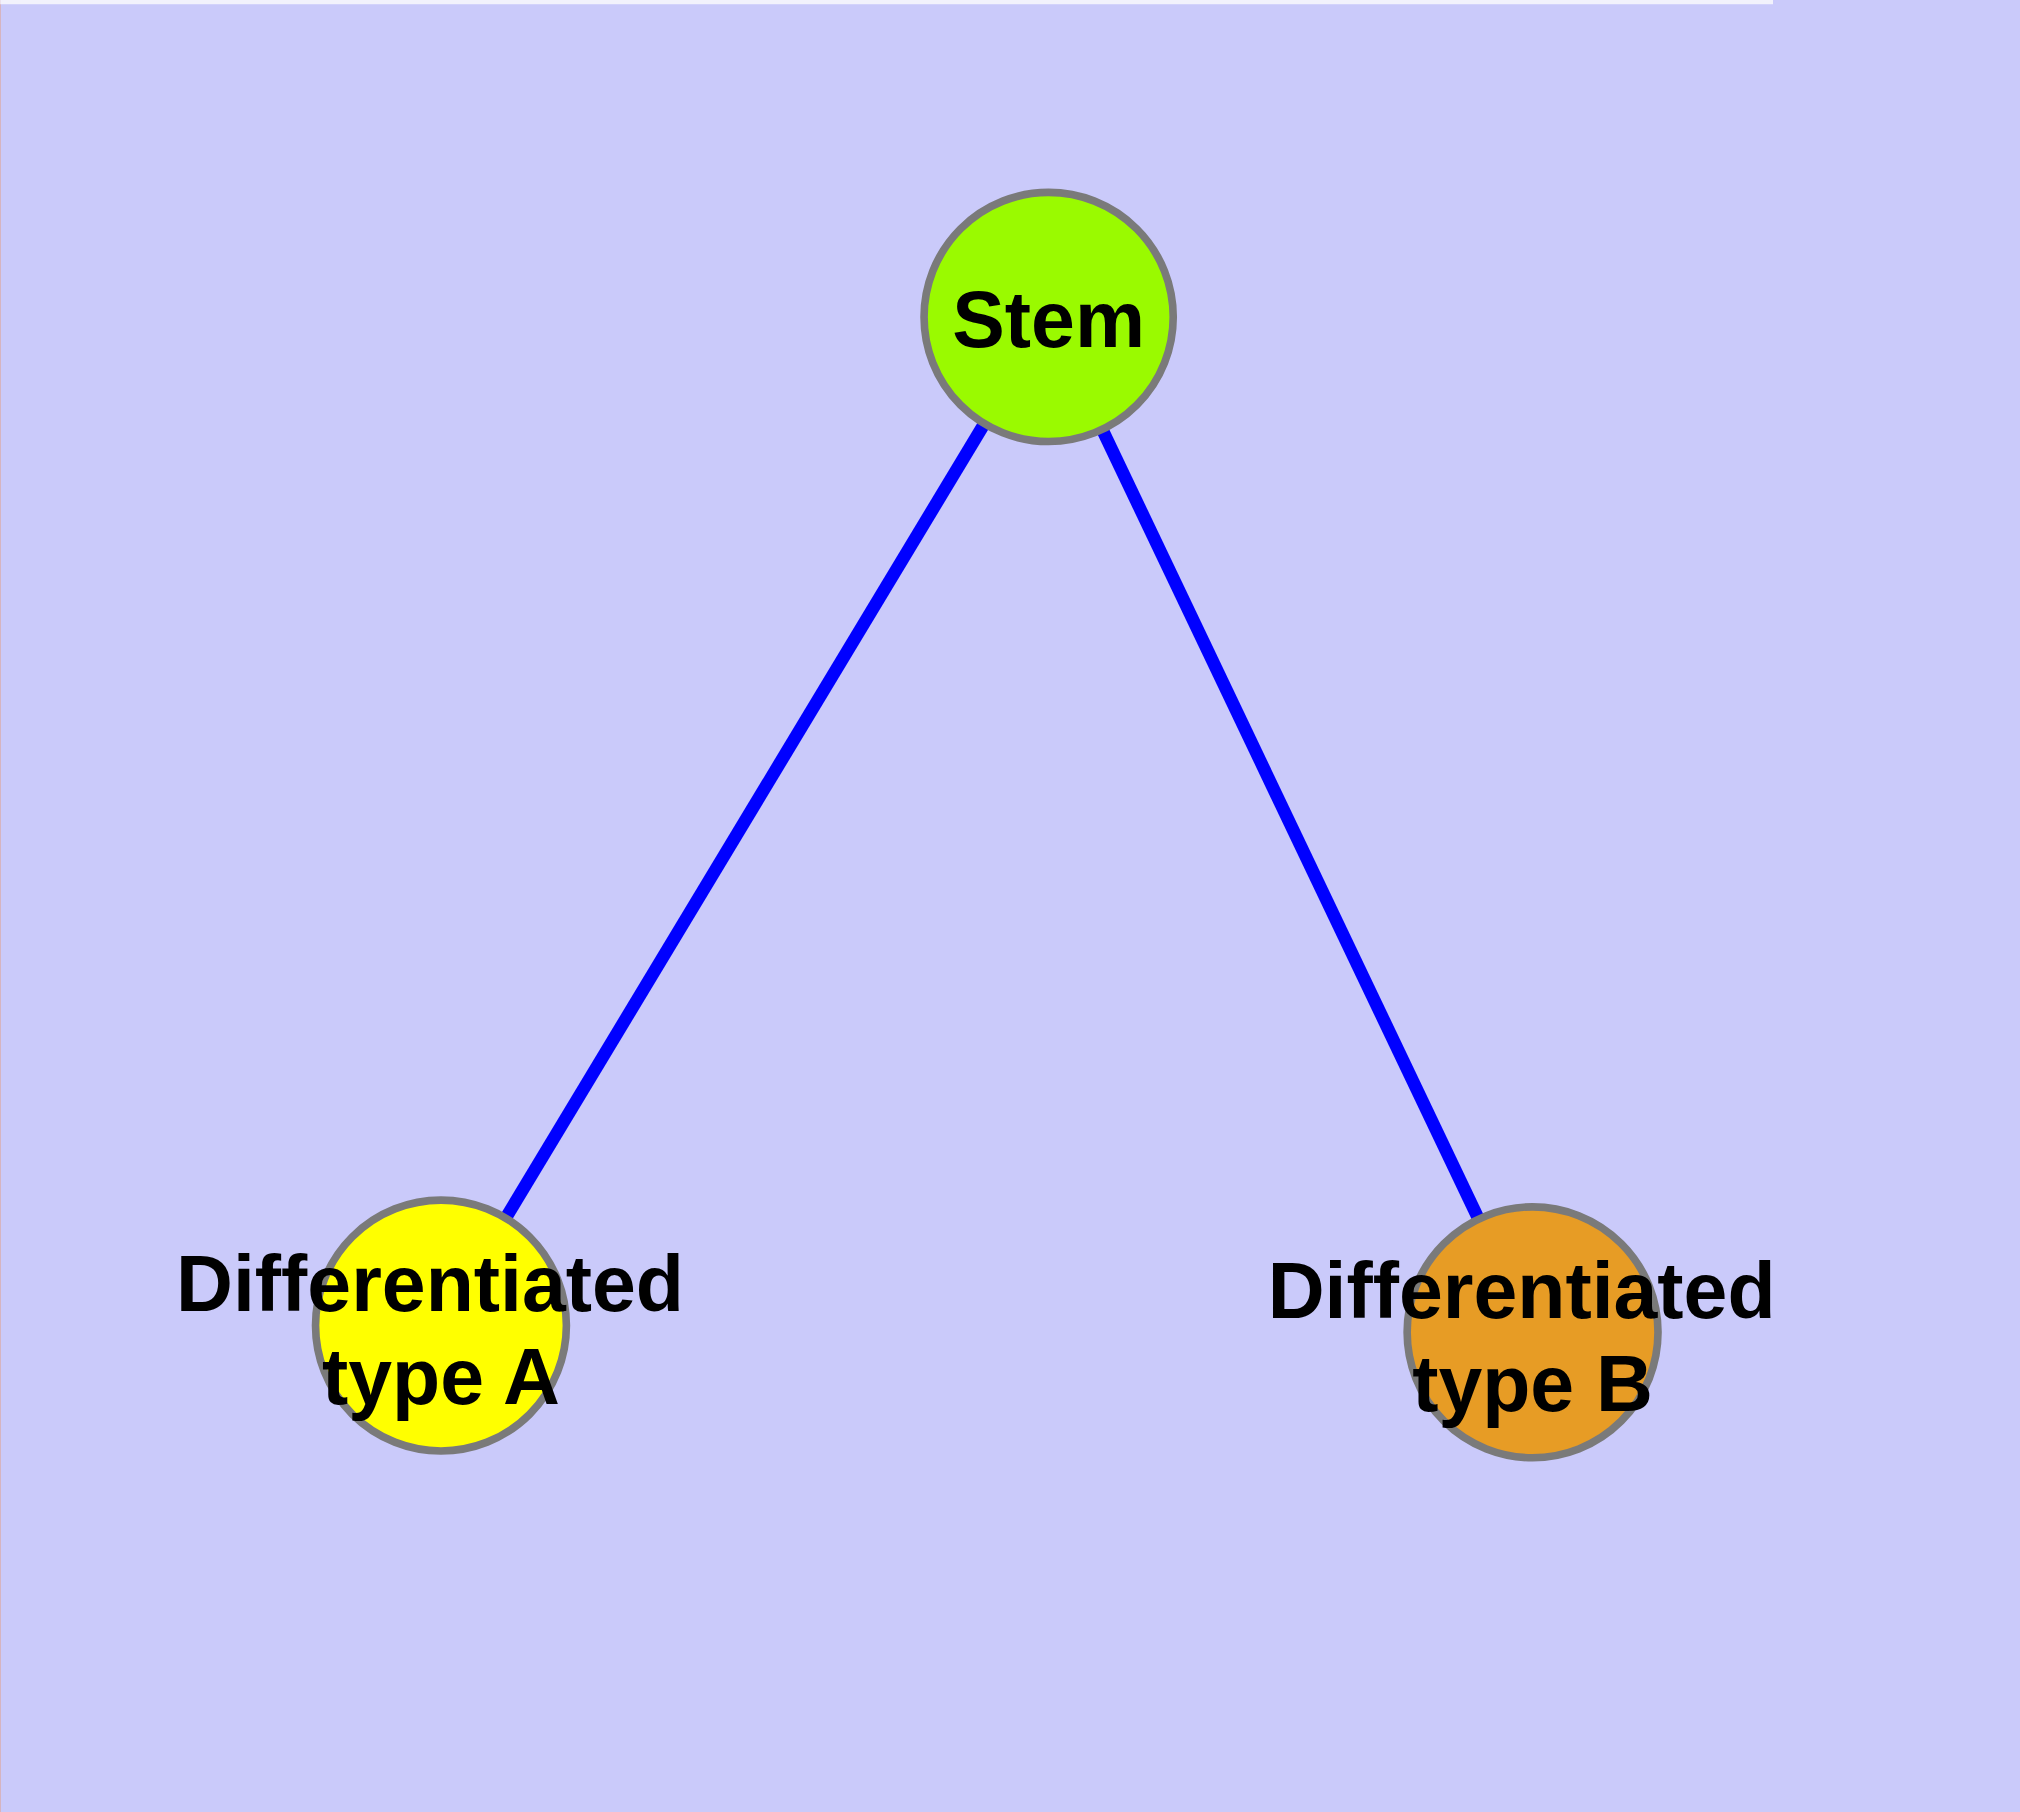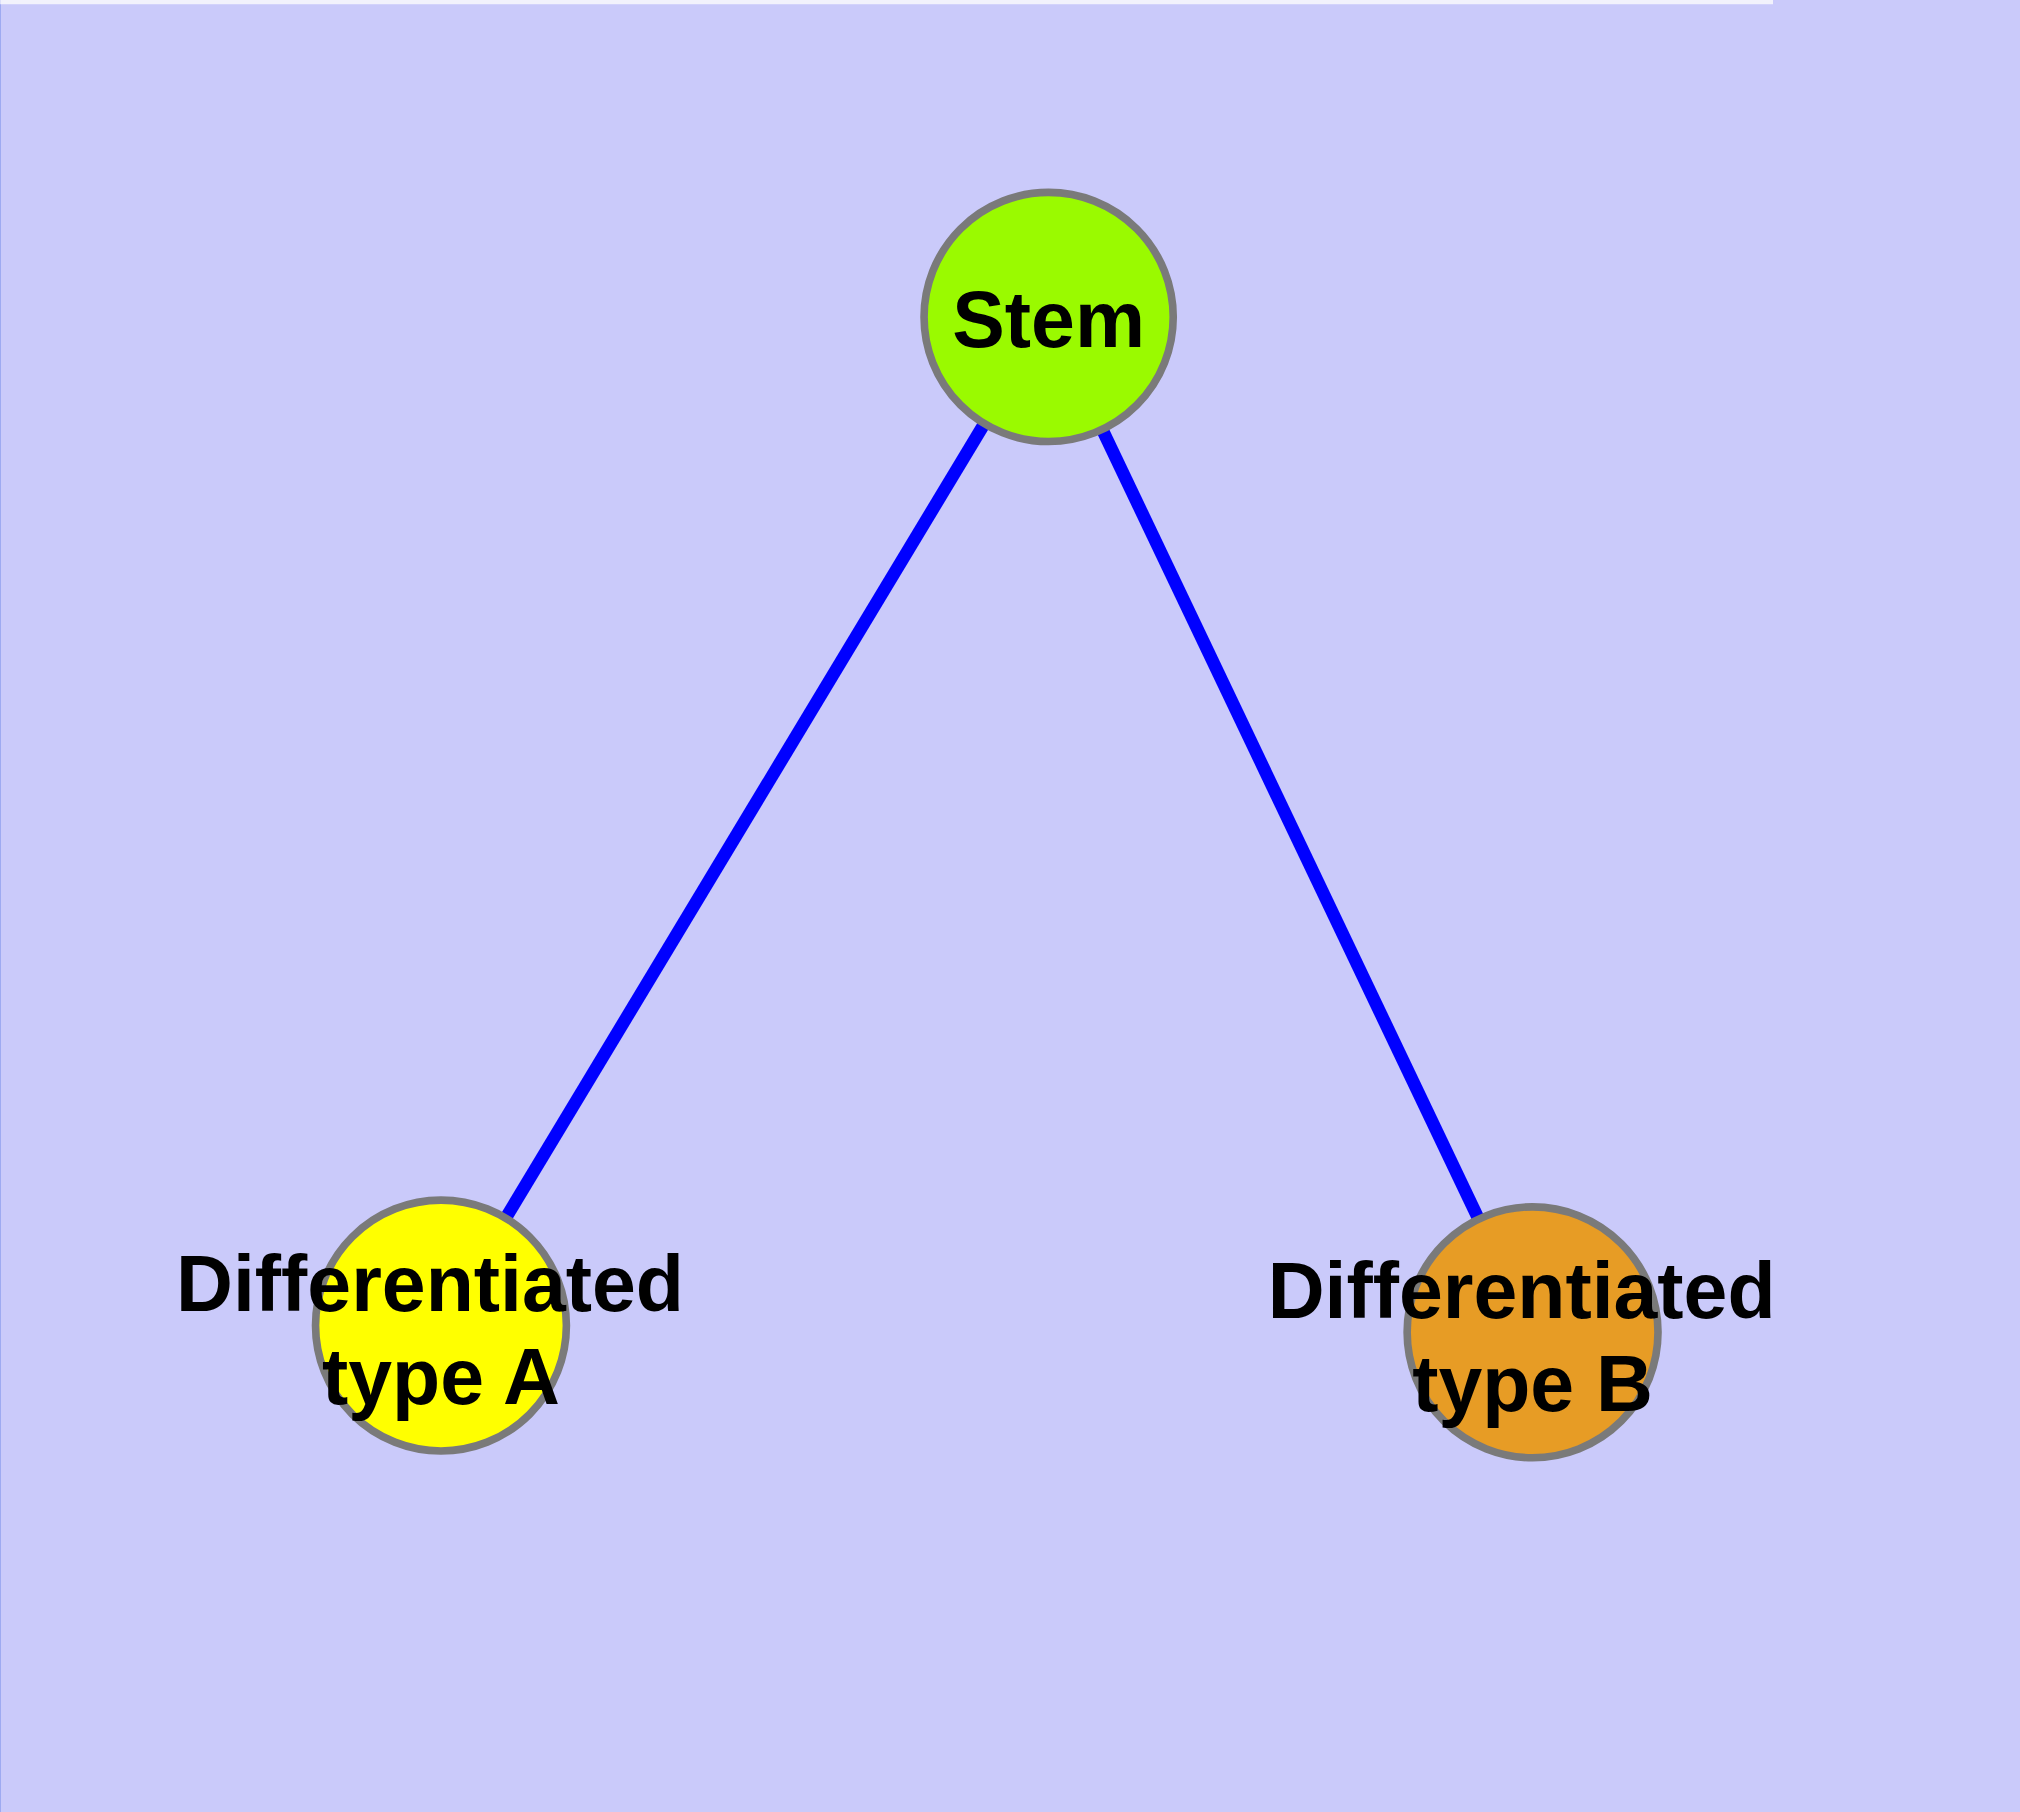--- a/index.html
+++ b/index.html
@@ -4,21 +4,21 @@
 <style>
   html, body {
     margin: 0;
     padding: 0;
     background: #cacafa;
   }
   .stage {
     position: relative;
     width: 1773px;
     height: 1812px;
-    background: #1d4ed8;
+    background: #f97316;
     overflow: hidden;
   }
   svg { display: block; }
   .edge {
     stroke-width: 15px;
     fill: none;
   }
   .node {
     stroke: #7a7a7a;
     stroke-width: 9px;

